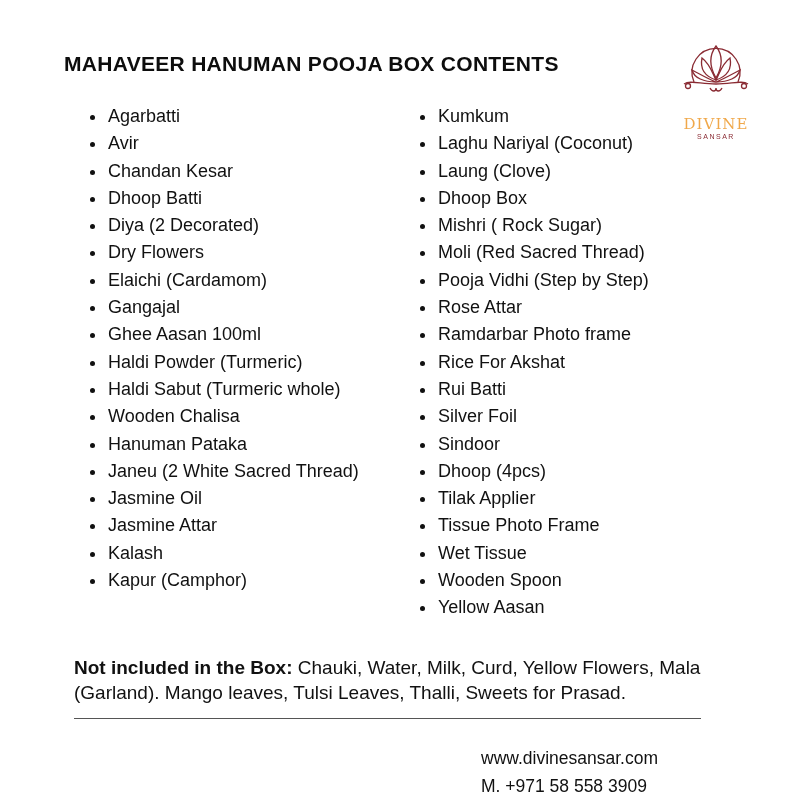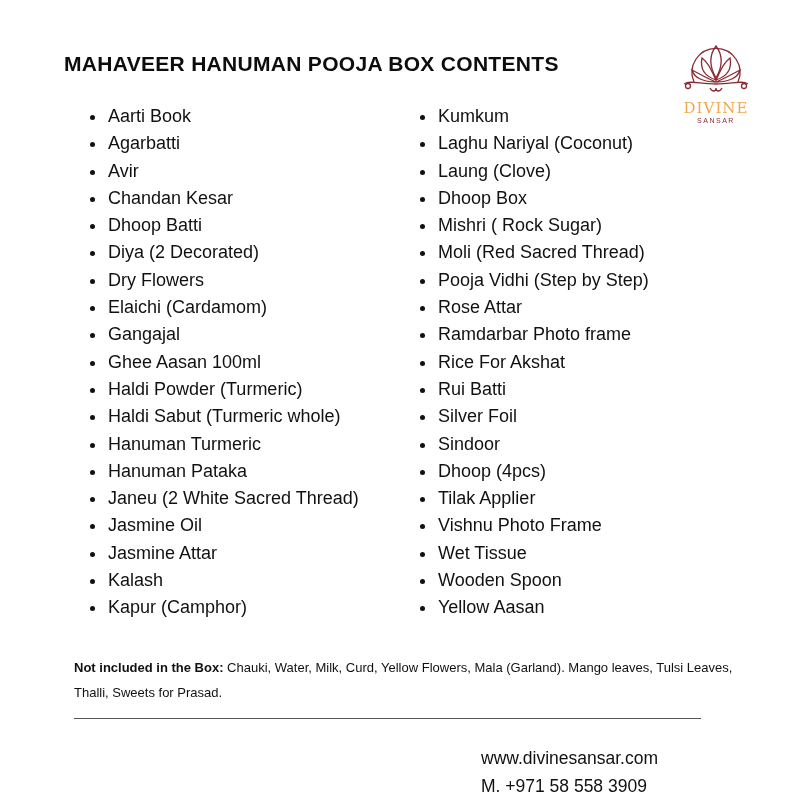--- a/index.html
+++ b/index.html
@@ -1,27 +1,27 @@
 <!DOCTYPE html>
 <html><head>
   <meta charset="utf-8">
   <style>
     html, body { margin:0; padding:0; }
     body { width:800px; height:800px; background:#ffffff; position:relative; overflow:hidden; font-family:"Liberation Sans", sans-serif; color:#111; }
     .title { position:absolute; left:64px; top:52px; font-size:21px; font-weight:700; letter-spacing:0.3px; color:#0d0d0d; }
     .logo { position:absolute; left:676px; top:38px; width:80px; text-align:center; }
     .logo svg { display:block; margin:0 auto; }
-    .logo-name { font-family:"DejaVu Serif", serif; font-size:15px; color:#f0a84a; letter-spacing:1px; margin-top:0px; line-height:16px; }
+    .logo-name { font-family:"DejaVu Serif", serif; font-size:15px; color:#f0a84a; letter-spacing:1px; margin-top:16px; line-height:16px; }
     .logo-sub { font-family:"Liberation Sans", sans-serif; font-size:7px; color:#8a2b33; letter-spacing:1.5px; line-height:9px; }
     ul.col { position:absolute; top:103px; margin:0; padding:0; list-style:none; }
     ul.col li { font-size:18px; line-height:27.3px; height:27.3px; position:relative; padding-left:22px; white-space:nowrap; color:#111; }
     ul.col li::before { content:""; position:absolute; left:4px; top:12px; width:5px; height:5px; border-radius:50%; background:#111; }
     .col-left { left:86px; }
     .col-right { left:416px; }
-    .note { position:absolute; left:74px; top:655px; width:680px; font-size:13px; line-height:25px; color:#111; }
+    .note { position:absolute; left:74px; top:655px; width:680px; font-size:19px; line-height:25px; color:#111; }
     .note b { font-weight:700; }
     .divider { position:absolute; left:74px; top:718px; width:627px; height:1px; background:#555; }
     .contact { position:absolute; left:481px; top:720px; font-size:17.5px; line-height:28px; color:#111;margin-top:24px; }
   </style>
 </head>
 <body>
 
 <div class="title">MAHAVEER HANUMAN POOJA BOX CONTENTS</div>
 
 <div class="logo">
@@ -35,33 +35,32 @@
     <path d="M4 46 C10 42 20 46 36 46 C52 46 62 42 68 46"></path>
     <circle cx="8" cy="48" r="2.5"></circle>
     <circle cx="64" cy="48" r="2.5"></circle>
     <path d="M30 50 C32 54 36 54 36 50 C36 54 40 54 42 50"></path>
   </svg>
   <div class="logo-name">DIVINE</div>
   <div class="logo-sub">SANSAR</div>
 </div>
 
 <ul class="col col-left">
-  <li>Aarti Book</li>
   <li>Agarbatti</li>
   <li>Avir</li>
   <li>Chandan Kesar</li>
   <li>Dhoop Batti</li>
   <li>Diya (2 Decorated)</li>
   <li>Dry Flowers</li>
   <li>Elaichi (Cardamom)</li>
   <li>Gangajal</li>
   <li>Ghee Aasan 100ml</li>
   <li>Haldi Powder (Turmeric)</li>
   <li>Haldi Sabut (Turmeric whole)</li>
-  <li>Hanuman Turmeric</li>
+  <li>Wooden Chalisa</li>
   <li>Hanuman Pataka</li>
   <li>Janeu (2 White Sacred Thread)</li>
   <li>Jasmine Oil</li>
   <li>Jasmine Attar</li>
   <li>Kalash</li>
   <li>Kapur (Camphor)</li>
 </ul>
 
 <ul class="col col-right">
   <li>Kumkum</li>
@@ -72,21 +71,21 @@
   <li>Moli (Red Sacred Thread)</li>
   <li>Pooja Vidhi (Step by Step)</li>
   <li>Rose Attar</li>
   <li>Ramdarbar Photo frame</li>
   <li>Rice For Akshat</li>
   <li>Rui Batti</li>
   <li>Silver Foil</li>
   <li>Sindoor</li>
   <li>Dhoop (4pcs)</li>
   <li>Tilak Applier</li>
-  <li>Vishnu Photo Frame</li>
+  <li>Tissue Photo Frame</li>
   <li>Wet Tissue</li>
   <li>Wooden Spoon</li>
   <li>Yellow Aasan</li>
 </ul>
 
 <div class="note"><b>Not included in the Box:</b><span> Chauki, Water, Milk, Curd, Yellow Flowers, Mala (Garland). Mango leaves, Tulsi Leaves, Thalli, Sweets for Prasad.</span></div>
 
 <div class="divider"></div>
 
 <div class="contact">

